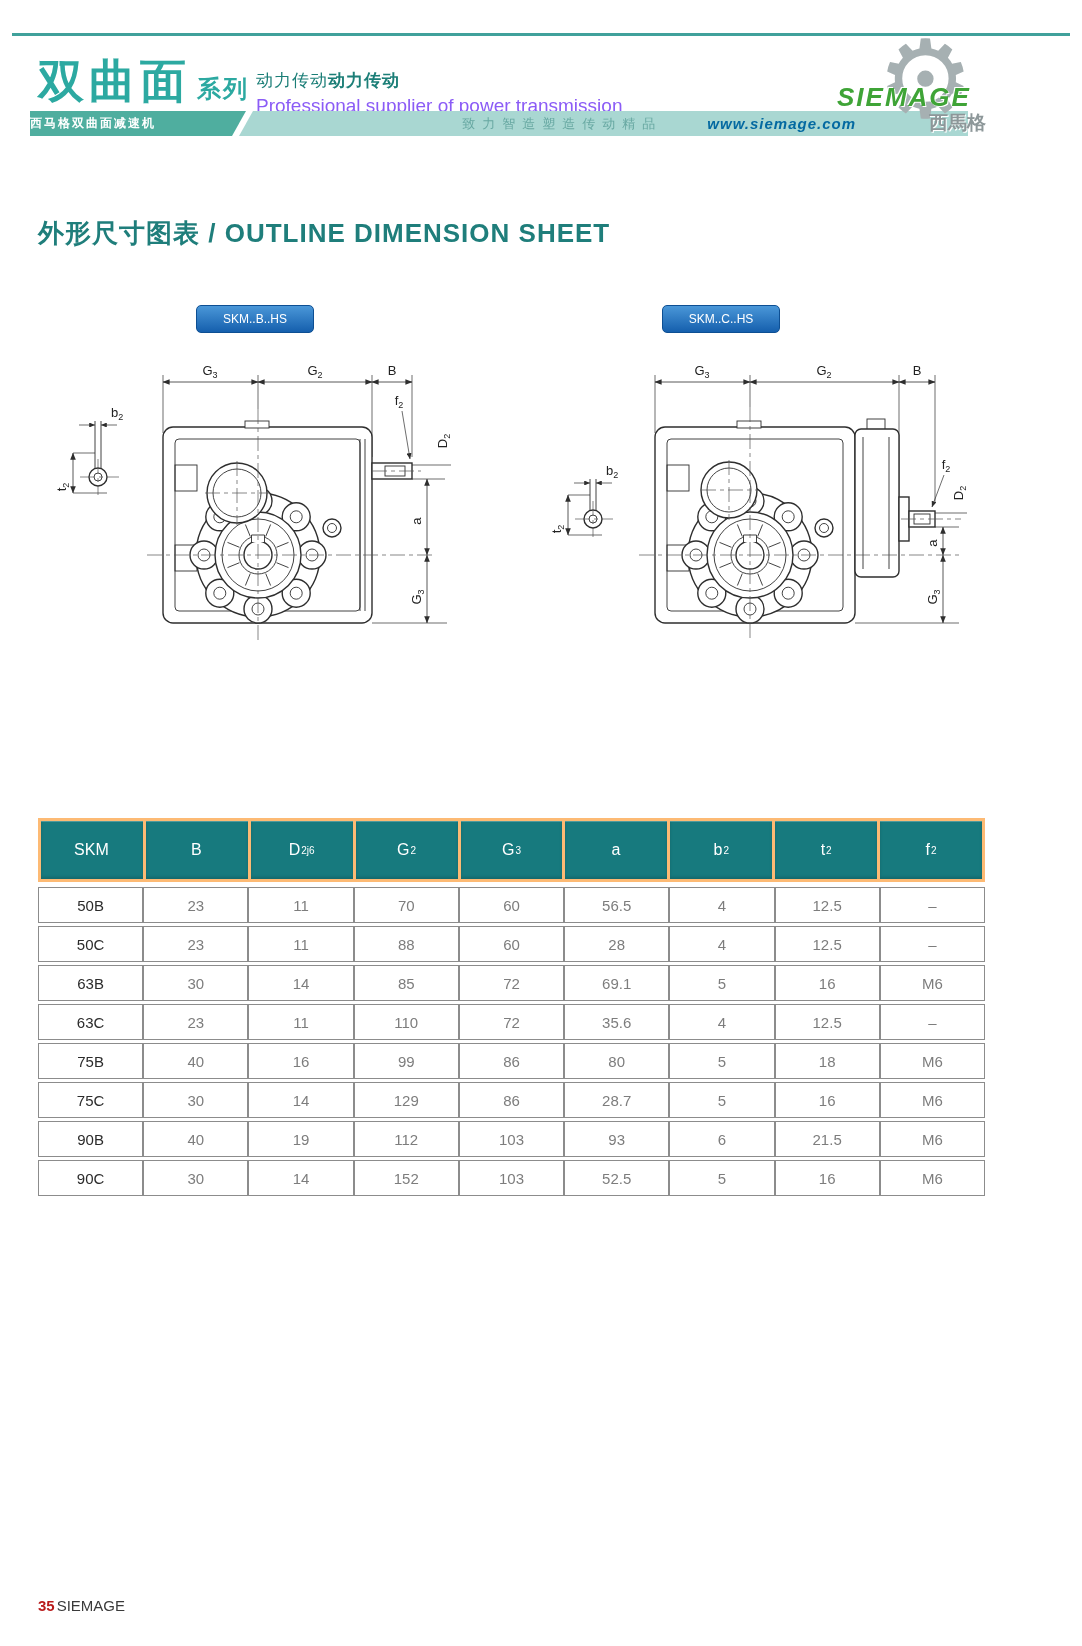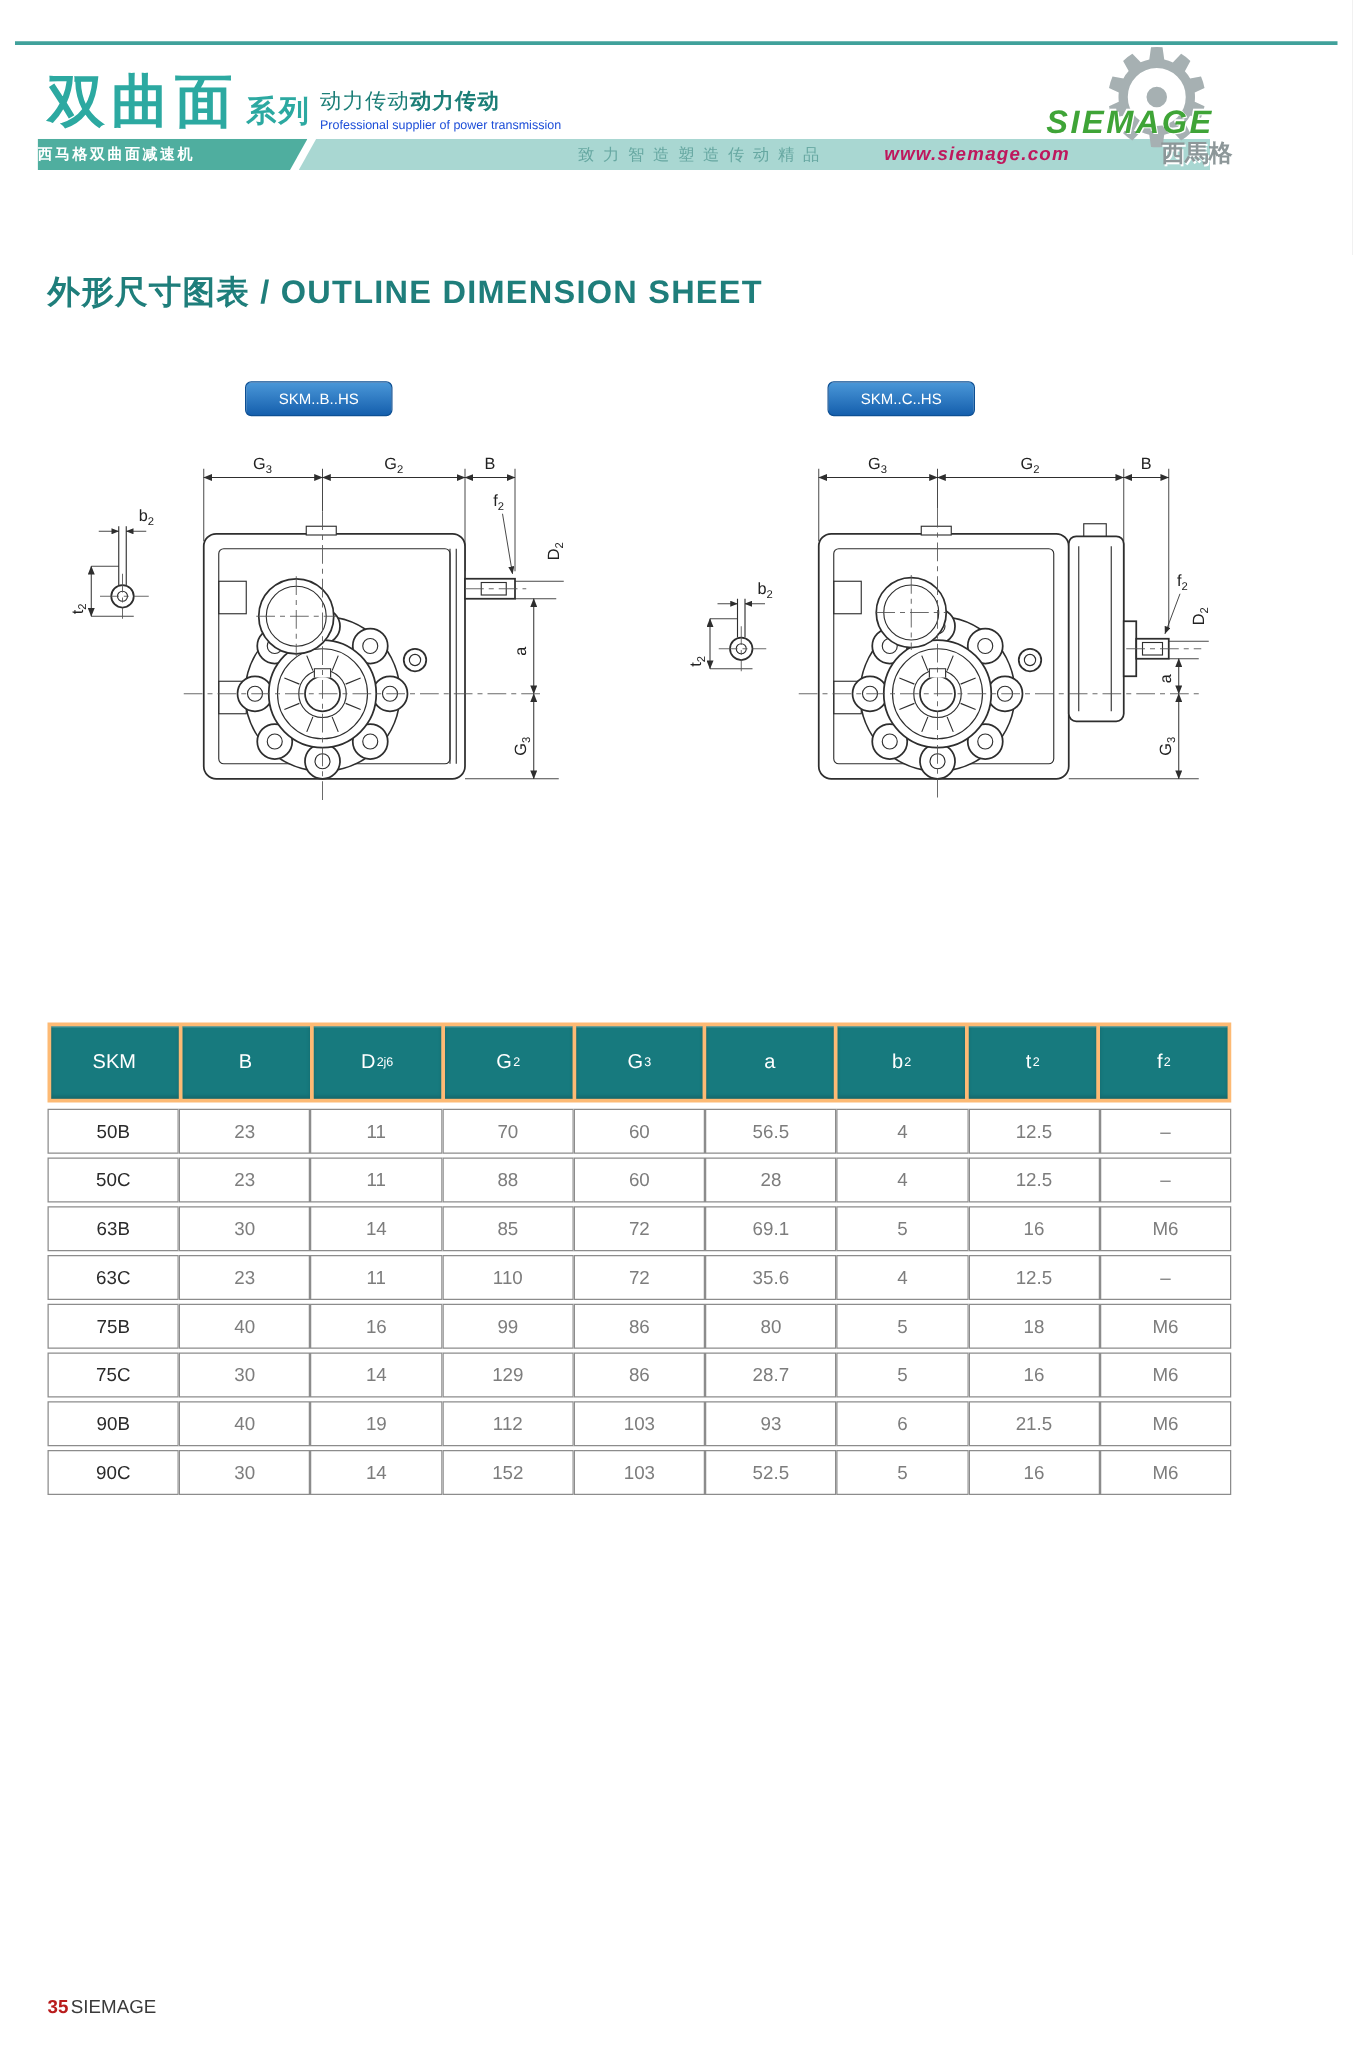--- a/index.html
+++ b/index.html
@@ -7,31 +7,31 @@
         font-family:"Liberation Sans",sans-serif;overflow:hidden;margin:0 auto;}
 
   
   .top-rule{position:absolute;left:12px;top:33px;width:1058px;height:3px;background:#40a19b;}
   .series-block{position:absolute;left:38px;top:58px;display:flex;align-items:baseline;color:#2ca9a1;}
   .series-cn{font-size:46px;font-weight:bold;letter-spacing:5px;line-height:1;}
   .series-suffix{font-size:24px;font-weight:bold;margin-left:6px;letter-spacing:2px;}
   .slogan{position:absolute;left:256px;top:69px;}
   .slogan-cn{font-size:17px;color:#1b7e77;letter-spacing:1px;}
   .slogan-cn b{font-weight:bold;}
-  .slogan-en{font-size:10px;color:#1d4ed8;margin-top:3px;}
+  .slogan-en{font-size:19px;color:#8b5cf6;margin-top:3px;}
   .banner-left{position:absolute;left:30px;top:111px;width:216px;height:25px;background:#4fae9f;
        clip-path:polygon(0 0,100% 0,calc(100% - 14px) 100%,0 100%);
        display:flex;align-items:center;box-sizing:border-box;
        color:#ffffff;font-family:"Liberation Serif",serif;font-size:12px;letter-spacing:2px;font-weight:bold;}
   .banner-right{position:absolute;left:239px;top:111px;width:729px;height:25px;background:#a9d7d2;
        clip-path:polygon(14px 0,100% 0,100% 100%,0 100%);
        display:flex;align-items:center;justify-content:flex-end;gap:45px;
        padding-right:112px;box-sizing:border-box;}
   .banner-cn{font-size:13px;color:#67a8a2;letter-spacing:7px;}
-  .banner-www{font-size:15px;color:#be185d;font-weight:bold;font-style:italic;letter-spacing:1px;}
+  .banner-www{font-size:15px;color:#0369a1;font-weight:bold;font-style:italic;letter-spacing:1px;}
   .logo{position:absolute;left:855px;top:30px;width:200px;height:120px;}
   .gear-glyph{position:absolute;left:22px;top:-4px;font-size:108px;line-height:1;color:#a6b0b2;
        font-family:"DejaVu Sans",sans-serif;}
   .logo-en{position:absolute;left:-18px;top:52px;font-size:26px;font-weight:bold;font-style:italic;
        color:#3fa437;letter-spacing:2px;text-shadow:1px 1px 0 #fff,-1px -1px 0 #fff;}
   .logo-cn{position:absolute;left:74px;top:80px;font-size:19px;color:#8d9799;font-weight:bold;
        font-family:"Liberation Serif",serif;text-shadow:1px 1px 0 #fff;}
 
   
   .page-title{position:absolute;left:38px;top:216px;font-size:26px;font-weight:bold;

